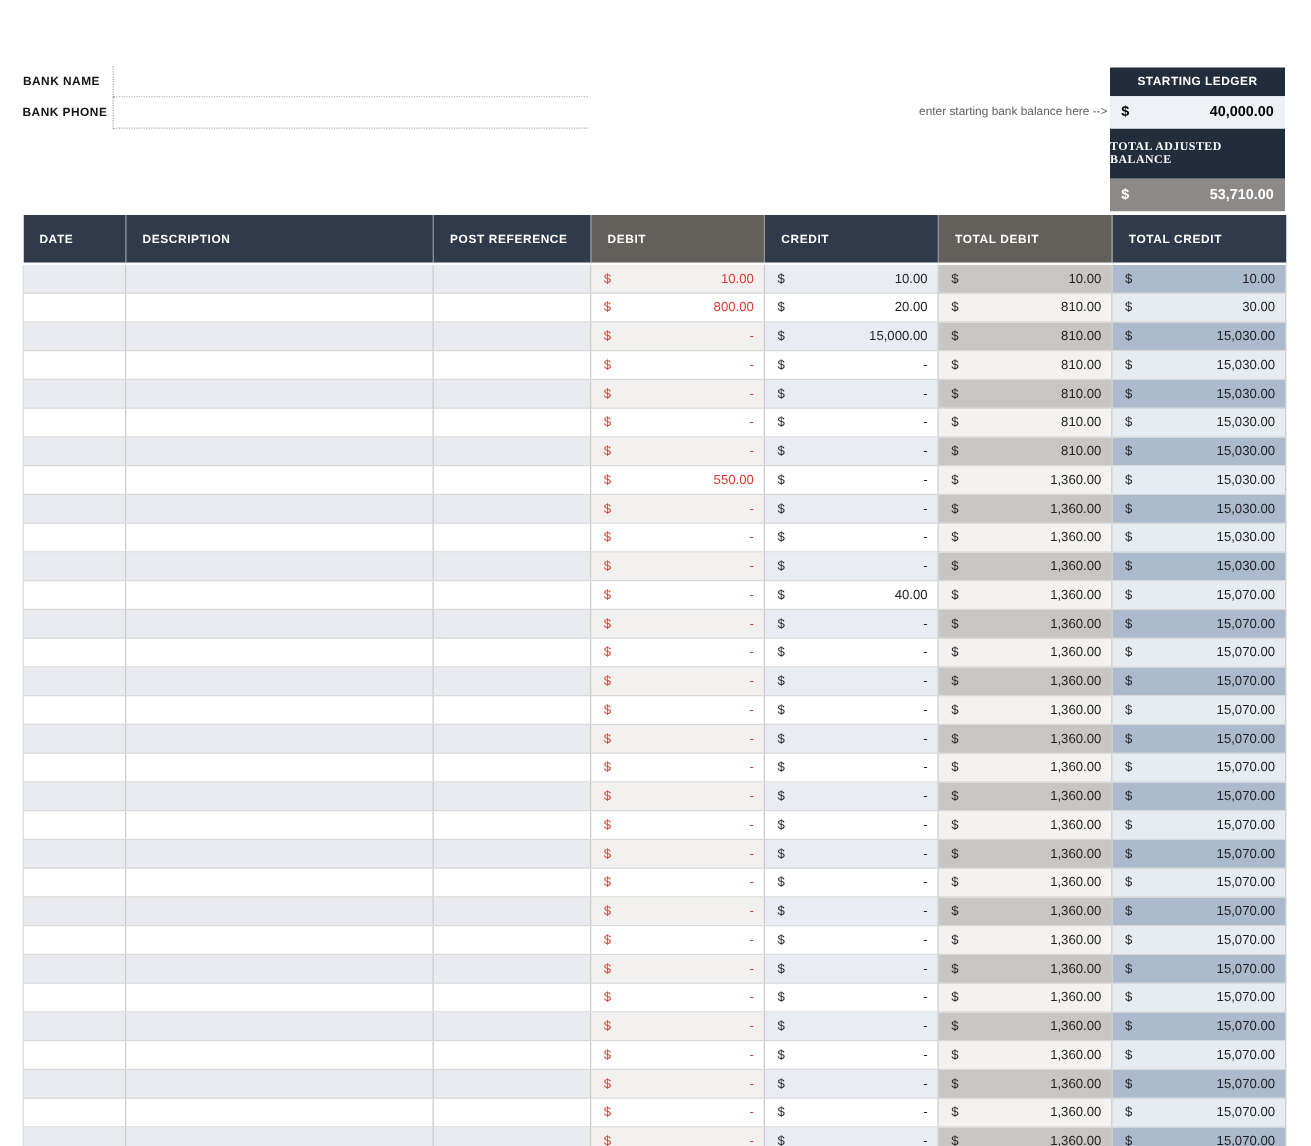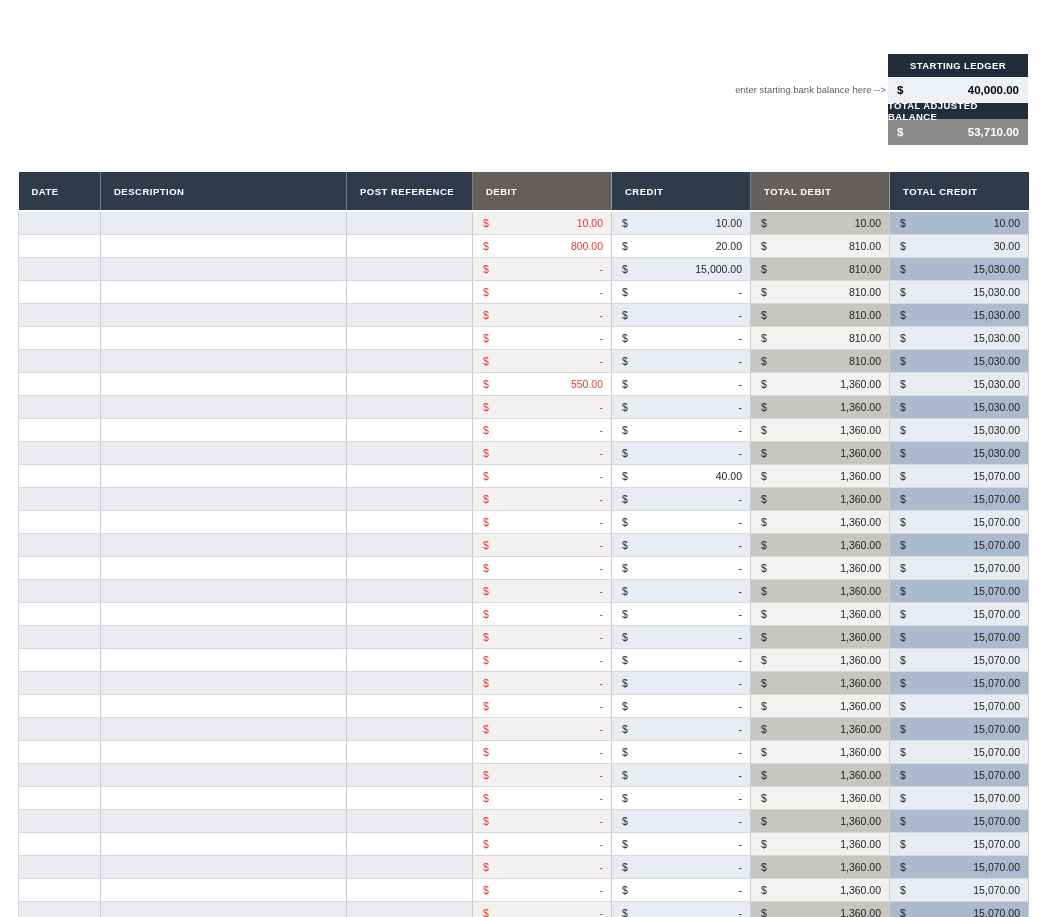--- a/index.html
+++ b/index.html
@@ -36,21 +36,21 @@
   .form-row{display:flex;height:25px;}
   .form-label{width:72px;text-align:right;padding-right:10px;font-size:9.5px;
     font-weight:700;letter-spacing:.4px;color:#141414;line-height:25px;white-space:nowrap;}
   .form-field{flex:1;border-left:1px dotted var(--dotted);
     border-bottom:1px dotted var(--dotted);background:#fff;}
 
   
   .balance-box{position:absolute;left:888px;top:54px;width:140px;}
   .bal-header{height:23px;background:var(--navy-balance);color:#fff;font-size:9.5px;
     font-weight:700;letter-spacing:.4px;display:flex;align-items:center;justify-content:center;}
-  .bal-header.second{height:16px;}
+  .bal-header.second{height:40px;font-family:Liberation Serif, serif;}
   .bal-value{height:26px;display:flex;align-items:center;justify-content:space-between;
     padding:0 9px;font-size:11.5px;font-weight:700;}
   .bal-value.light{background:var(--balance-light);color:#000;}
   .bal-value.gray{background:var(--balance-gray);color:#fff;}
   .helper-text{position:absolute;right:163px;top:84px;font-size:9.5px;
     color:var(--helper-gray);white-space:nowrap;}
 
   
   .ledger{position:absolute;left:18px;top:172px;border-collapse:collapse;table-layout:fixed;}
   .ledger th{height:39px;font-size:9.5px;font-weight:700;letter-spacing:.5px;color:#fff;
@@ -76,20 +76,28 @@
   tr.even td.col-total_credit{background:var(--tcredit-light);}
   td.col-debit .cur,td.col-debit .val{color:var(--red);}
 </style>
 </head>
 <body>
 
 <div class="page">
 
 
   <div class="form-area">
+    <div class="form-row">
+      <div class="form-label">BANK NAME</div>
+      <div class="form-field"></div>
+    </div>
+    <div class="form-row">
+      <div class="form-label">BANK PHONE</div>
+      <div class="form-field"></div>
+    </div>
   </div>
 
   <div class="helper-text">enter starting bank balance here --&gt;</div>
 
   <div class="balance-box">
     <div class="bal-header">STARTING LEDGER</div>
     <div class="bal-value light">
       <span>$</span>
       <span>40,000.00</span>
     </div>

